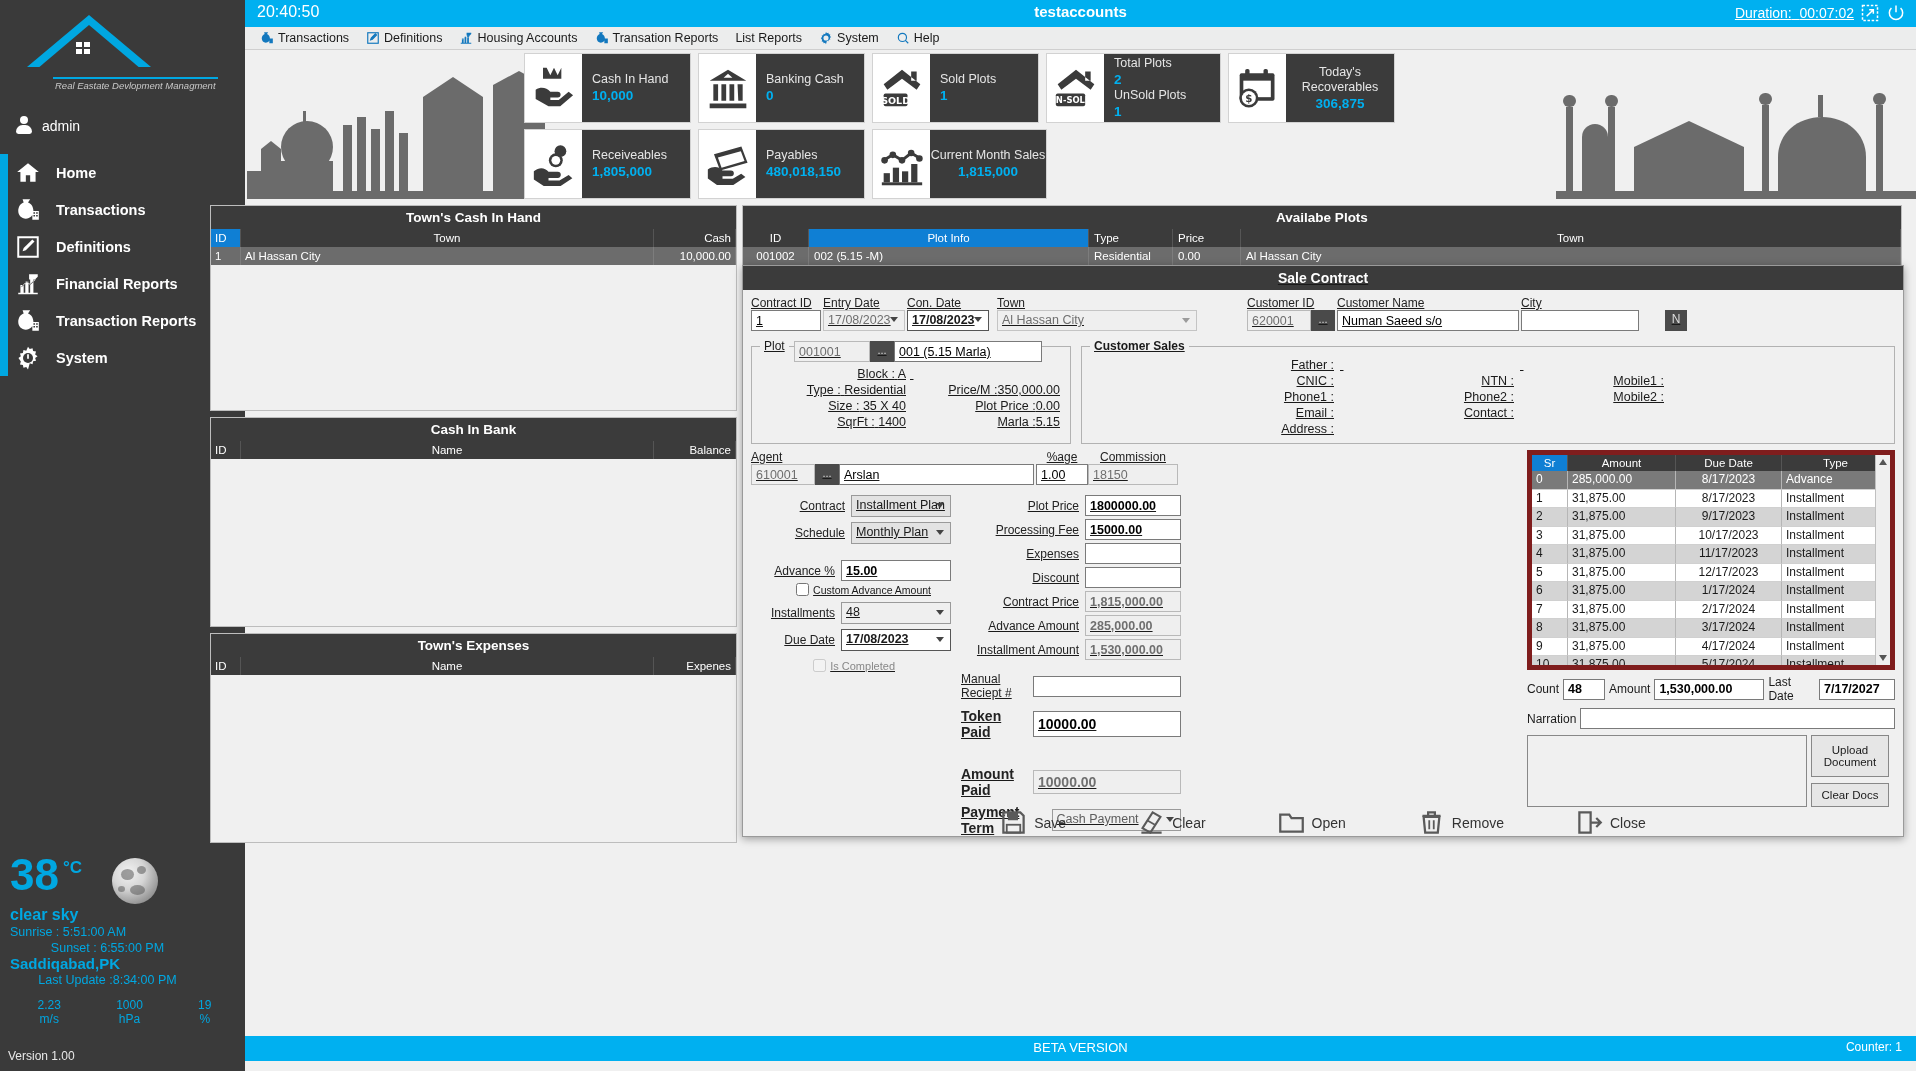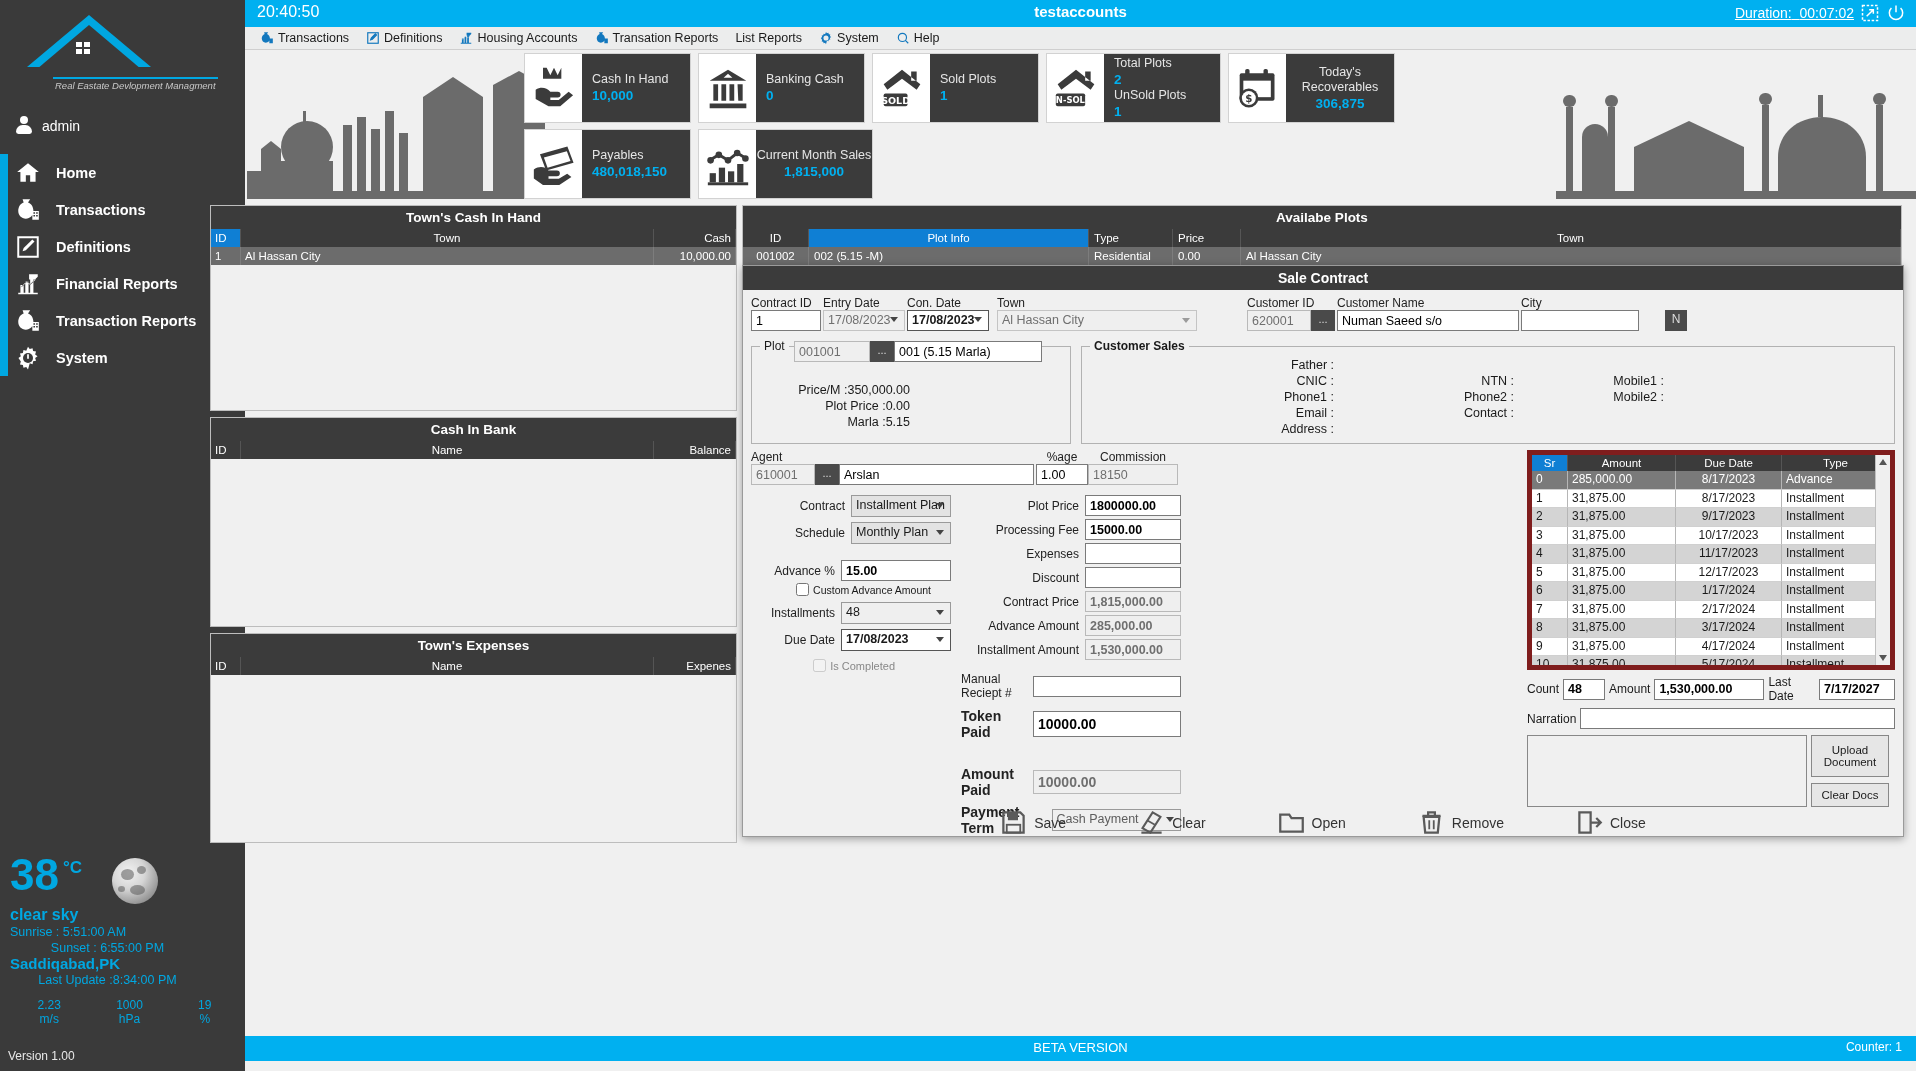--- a/index.html
+++ b/index.html
@@ -105,21 +105,21 @@
   .ap-row div { padding:3px 5px; border-right:1px solid #7d7d7d; }
   .apc-id { width:66px; text-align:center; }
   .apc-info { width:280px; text-align:center; }
   .apc-info.sel { background:#0f7fd4; }
   .apc-type { width:84px; }
   .apc-price { width:68px; }
   .apc-town { flex:1; }
 
   
   .contract { position:absolute; left:742px; top:265px; width:1162px; height:572px;
-    background:#f0f0f0; border:1px solid #9a9a9a; box-shadow:0 2px 8px rgba(0,0,0,.35); }
+    background:#f0f0f0; border:1px solid #9a9a9a; box-shadow:0 2px 8px rgba(0,0,0,.35);text-decoration:underline; }
   .contract-hd { background:#3b3b3b; color:#fff; font-size:14px; font-weight:bold; text-align:center; padding:4px 0; }
   .cbody { position:relative; padding:6px 8px; }
 
   .lbl { font-size:12px; color:#222; }
   .inp { border:1px solid #7a7a7a; background:#fff; font-size:12.5px; padding:2px 4px; height:21px; font-family:"Liberation Sans",sans-serif;}
   .inp.ro { background:#efefef; color:#6f6f6f; border:1px solid #b9b9b9;}
   .inp.b { font-weight:bold; }
   .sel-ctl { border:1px solid #9a9a9a; background:#e3e3e3; font-size:12.5px; height:22px; padding:2px 4px; position:relative; }
   .caret { position:absolute; right:6px; top:7px; width:0; height:0; border-left:4px solid transparent; border-right:4px solid transparent; border-top:5px solid #444; }
   .btn-dots { width:24px; height:21px; background:#4a4a4a; color:#ddd; font-size:11px; text-align:center; line-height:19px; cursor:pointer; }
@@ -466,20 +466,34 @@
             </svg>
           </div>
         <div class="cb ctr">
             <span class="clabel" style="text-align:center">Today's Recoverables</span>
           <span class="cval">306,875</span>
           </div>
       </div>
       <div class="card">
         <div class="ci">
           <svg viewBox="0 0 24 24">
+              <circle cx="15.5" cy="5" r="3.2"></circle>
+              <circle cx="13" cy="10" r="3.8"></circle>
+              <circle cx="13" cy="10" r="2.4" fill="#fff"></circle>
+              <path d="M1 16c3-2.5 6-2 8 .2h5a1.7 1.7 0 0 1 0 3.4H9v1.4h6l5-3 2 1.8-7 4.6H7l-6-4z"></path>
+            </svg>
+          </div>
+        <div class="cb">
+            <span class="clabel">Receiveables</span>
+          <span class="cval">1,805,000</span>
+          </div>
+      </div>
+      <div class="card">
+        <div class="ci">
+          <svg viewBox="0 0 24 24">
               <path d="M5 7l14-4 3 8-14 4z" fill="#3b3b3b" stroke="#3b3b3b"></path>
               <path d="M6.5 8.4 19 5l2 5.4L8.5 14z" fill="#fff"></path>
               <path d="M1 15c3-2 6-1.6 8 .5h4.6a1.6 1.6 0 0 1 0 3.2H9v1.4h5.6l4.6-2.8 2.3 1.8-6.6 4.4H6l-5-3.6z"></path>
             </svg>
           </div>
         <div class="cb">
             <span class="clabel">Payables</span>
           <span class="cval">480,018,150</span>
           </div>
       </div>
@@ -610,20 +624,30 @@
       <div style="display:flex; gap:10px; margin-top:8px;">
         <fieldset style="width:320px;">
           <legend>Plot</legend>
           <div style="display:flex; margin:-16px 0 4px 34px;">
             <input class="inp ro" style="width: 76px;" value="001001">
             <div class="btn-dots">...</div>
             <input class="inp" style="width: 148px;" value="001 (5.15 Marla)">
           </div>
           <div style="display:flex">
             <div style="width:150px">
+              <div class="kv" style="text-align:right;padding-right:4px"><span>Block :</span>
+                <span>A</span></div>
+              <div class="kv" style="text-align:right;padding-right:4px"><span>Type :</span>
+                <span>Residential</span></div>
+              <div class="kv" style="text-align:right;padding-right:4px"><span>Size :</span>
+                <span>35 X 40</span></div>
+              <div class="kv" style="text-align:right;padding-right:4px"><span>SqrFt :</span>
+                <span>1400</span></div>
+            </div>
+            <div style="width:150px">
               <div class="kv">&nbsp;</div>
               <div class="kv" style="text-align:right"><span>Price/M :</span><span>350,000.00</span></div>
               <div class="kv" style="text-align:right"><span>Plot Price :</span><span>0.00</span></div>
               <div class="kv" style="text-align:right"><span>Marla :</span><span>5.15</span></div>
             </div>
           </div>
         </fieldset>
 
         <fieldset style="flex:1;">
           <legend class="b">Customer Sales</legend>

